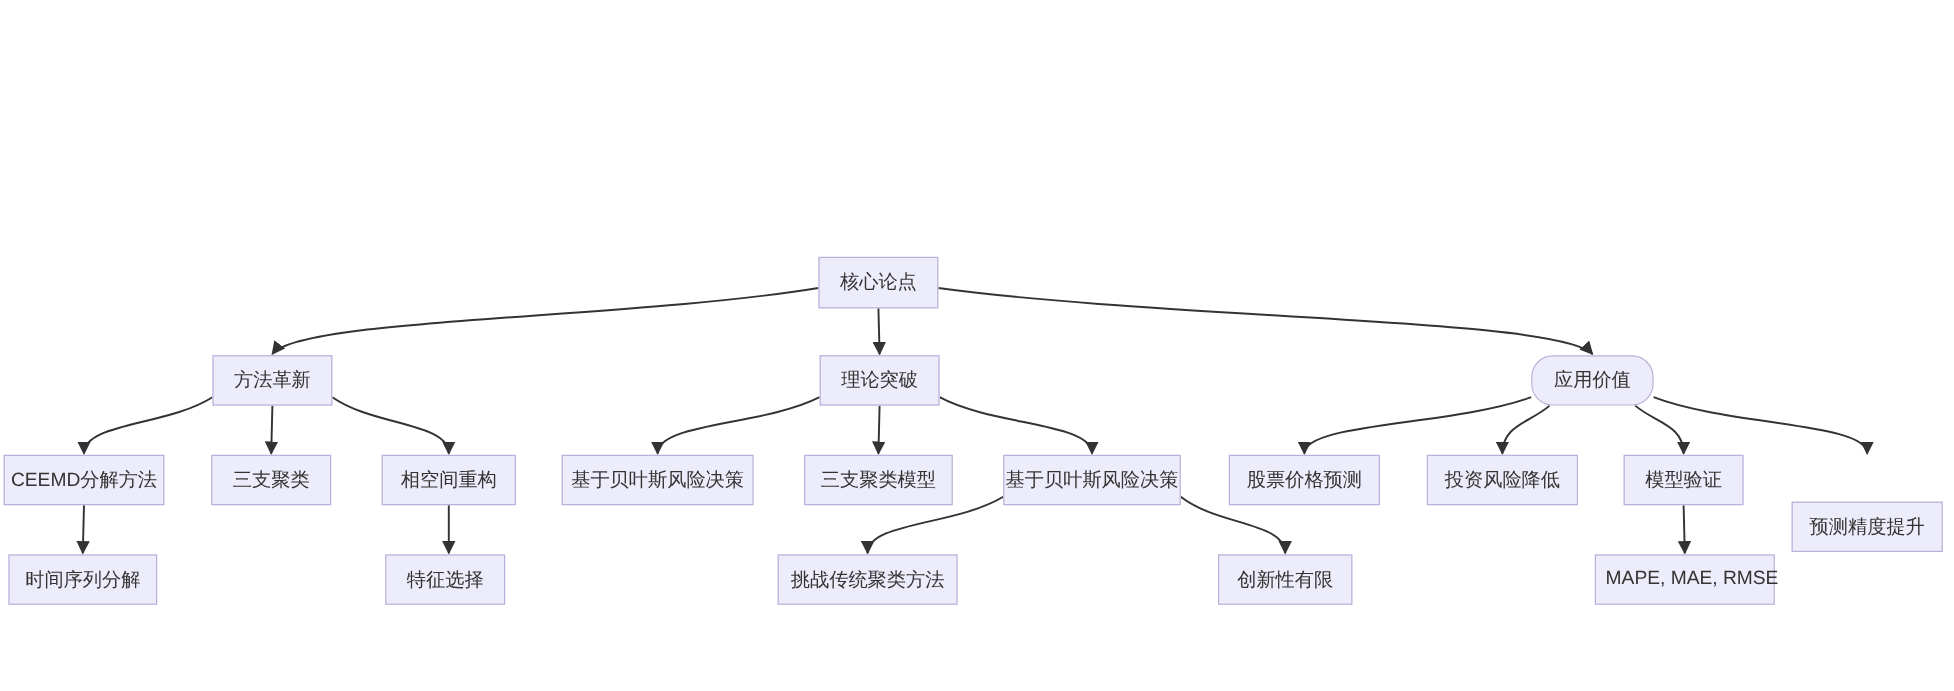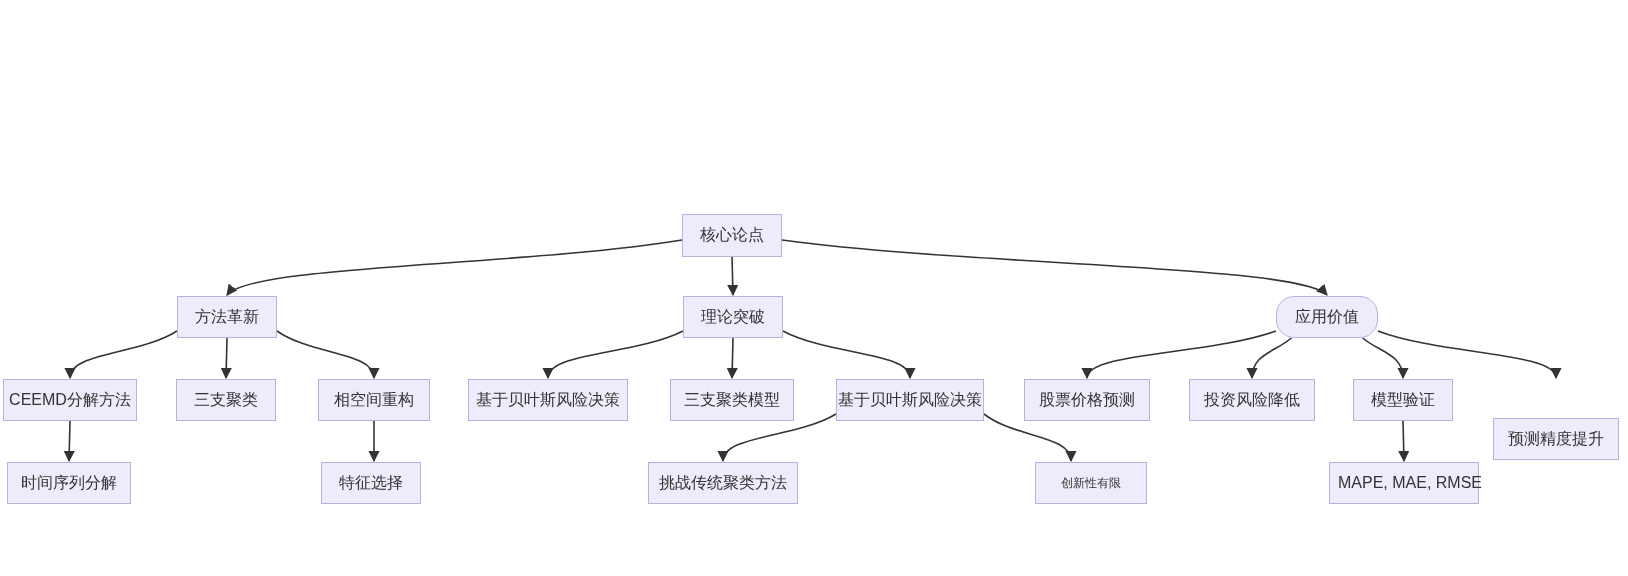--- a/index.html
+++ b/index.html
@@ -109,20 +109,20 @@
       </div>
       <div class="node" style="left: 7px; top: 462px; width: 124px; height: 42px; background: rgb(236, 236, 250); border-color: rgb(185, 177, 220); color: rgb(51, 51, 51); font-size: 16px;">
         <span>时间序列分解</span>
       </div>
       <div class="node" style="left: 321px; top: 462px; width: 100px; height: 42px; background: rgb(236, 236, 250); border-color: rgb(185, 177, 220); color: rgb(51, 51, 51); font-size: 16px;">
         <span>特征选择</span>
       </div>
       <div class="node" style="left: 648px; top: 462px; width: 150px; height: 42px; background: rgb(236, 236, 250); border-color: rgb(185, 177, 220); color: rgb(51, 51, 51); font-size: 16px;">
         <span>挑战传统聚类方法</span>
       </div>
-      <div class="node" style="left: 1015px; top: 462px; width: 112px; height: 42px; background: rgb(236, 236, 250); border-color: rgb(185, 177, 220); color: rgb(51, 51, 51); font-size: 12px; margin-left: 20px;">
+      <div class="node" style="left: 1015px; top: 462px; width: 112px; height: 42px; background: rgb(236, 236, 250); border-color: rgb(185, 177, 220); color: rgb(51, 51, 51); font-size: 16px;">
         <span>创新性有限</span>
       </div>
       <div class="node" style="left: 1329px; top: 462px; width: 150px; height: 42px; background: rgb(236, 236, 250); border-color: rgb(185, 177, 220); color: rgb(51, 51, 51); font-size: 16px; padding-left: 12px;">
         <span>MAPE, MAE, RMSE</span>
       </div>
     </div>
 </div>
 
 </body></html>

